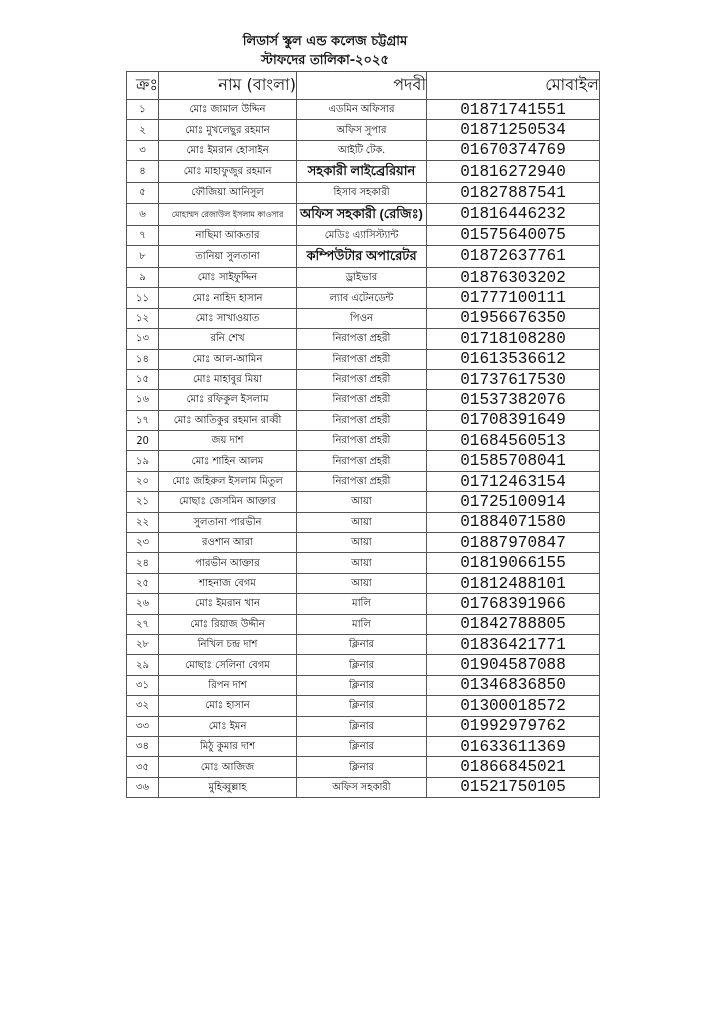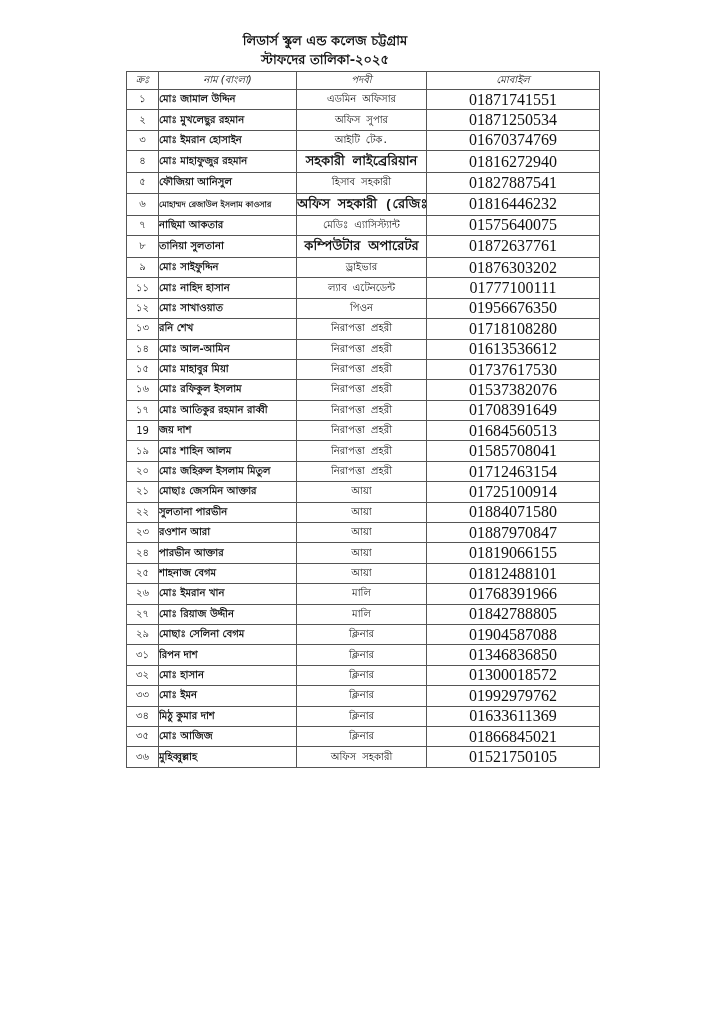--- a/index.html
+++ b/index.html
@@ -7,28 +7,28 @@
          font-family: "DejaVu Serif", serif; color: #111; }
   .title { position: absolute; left: 0; width: 650px; text-align: center;
            font-family: "DejaVu Sans", sans-serif; font-weight: bold; color: #111; }
   .t1 { top: 31px; font-size: 13px; }
   .t2 { top: 50px; font-size: 13px; }
   table.staff { position: absolute; left: 126px; top: 71px; width: 473px;
                 border-collapse: collapse; table-layout: fixed; }
   table.staff th, table.staff td { border: 1px solid #555; padding: 0; overflow: hidden;
                                     white-space: nowrap; }
   table.staff th { height: 17px; font-family: "DejaVu Sans", sans-serif;
-                   font-size: 10px; font-weight: normal; text-align: center; font-style: italic; }
+                   font-size: 16px; font-weight: normal; text-align: right; }
   table.staff td { height: 19.4px; }
   td.sl { text-align: center; font-family: "DejaVu Sans", sans-serif; font-size: 10px; }
-  td.name { text-align: left; padding-left: 6px; font-family: "DejaVu Sans", sans-serif; font-size: 10px; font-weight: bold; }
+  td.name { text-align: center; padding-left: 6px; font-family: "DejaVu Sans", sans-serif; font-size: 10px; }
   td.name.small { font-size: 8px; }
-  td.desig { text-align: center; font-family: Liberation Mono, monospace; font-size: 10px; }
+  td.desig { text-align: center; font-family: Liberation Sans, sans-serif; font-size: 10px; }
   td.desig.bold { font-weight: bold; font-size: 13px; }
-  td.mobile { text-align: center; font-family: Liberation Serif, serif; font-size: 16px; }
+  td.mobile { text-align: center; font-family: Liberation Mono, monospace; font-size: 16px; }
   col.c1 { width: 32px; } col.c2 { width: 138px; } col.c3 { width: 130px; } col.c4 { width: 173px; }
 </style>
 </head>
 <body>
 
 <div class="title t1">লিডার্স স্কুল এন্ড কলেজ চট্টগ্রাম</div>
 <div class="title t2">স্টাফদের তালিকা-২০২৫</div>
 
 <table class="staff">
   <colgroup>
@@ -136,21 +136,21 @@
         <td class="desig">নিরাপত্তা প্রহরী</td>
         <td class="mobile">01537382076</td>
       </tr>
       <tr>
         <td class="sl">১৭</td>
         <td class="name">মোঃ আতিকুর রহমান রাব্বী</td>
         <td class="desig">নিরাপত্তা প্রহরী</td>
         <td class="mobile">01708391649</td>
       </tr>
       <tr>
-        <td class="sl">19</td>
+        <td class="sl">20</td>
         <td class="name">জয় দাশ</td>
         <td class="desig">নিরাপত্তা প্রহরী</td>
         <td class="mobile">01684560513</td>
       </tr>
       <tr>
         <td class="sl">১৯</td>
         <td class="name">মোঃ শাহিন আলম</td>
         <td class="desig">নিরাপত্তা প্রহরী</td>
         <td class="mobile">01585708041</td>
       </tr>
@@ -196,20 +196,26 @@
         <td class="desig">মালি</td>
         <td class="mobile">01768391966</td>
       </tr>
       <tr>
         <td class="sl">২৭</td>
         <td class="name">মোঃ রিয়াজ উদ্দীন</td>
         <td class="desig">মালি</td>
         <td class="mobile">01842788805</td>
       </tr>
       <tr>
+        <td class="sl">২৮</td>
+        <td class="name">নিখিল চন্দ্র দাশ</td>
+        <td class="desig">ক্লিনার</td>
+        <td class="mobile">01836421771</td>
+      </tr>
+      <tr>
         <td class="sl">২৯</td>
         <td class="name">মোছাঃ সেলিনা বেগম</td>
         <td class="desig">ক্লিনার</td>
         <td class="mobile">01904587088</td>
       </tr>
       <tr>
         <td class="sl">৩১</td>
         <td class="name">রিপন দাশ</td>
         <td class="desig">ক্লিনার</td>
         <td class="mobile">01346836850</td>

